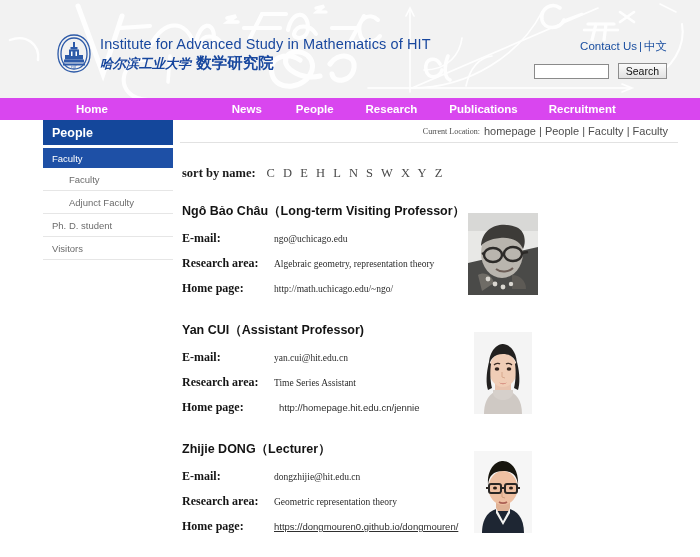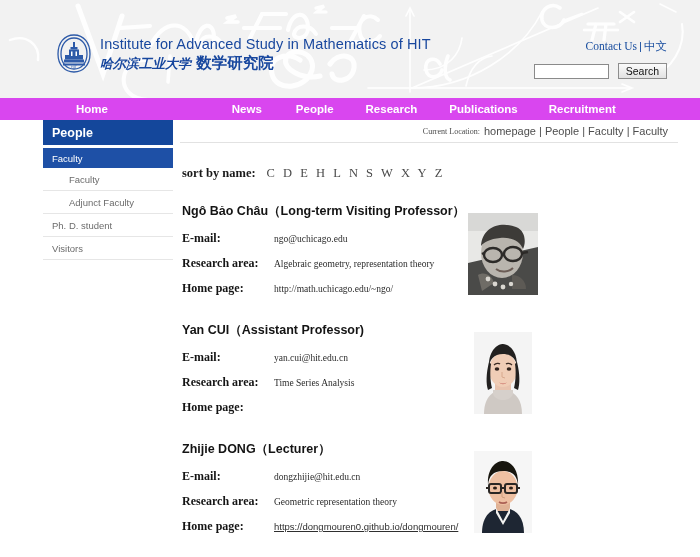--- a/index.html
+++ b/index.html
@@ -65,21 +65,20 @@
   .top-links {
     position: absolute;
     right: 33px; top: 39px;
     font-size: 11.5px;
     color: #1b4fa0;
     white-space: nowrap;
   }
   .top-links a {
     color: #1b4fa0;
     text-decoration: none;
-    font-family: Liberation Serif, serif;
   }
   .top-links .sep { color: #1b4fa0; margin: 0 2px; }
 
   .search-row {
     position: absolute;
     right: 33px; top: 63px;
     display: flex;
     align-items: center;
   }
   .search-input {
@@ -459,24 +458,25 @@
       </div>
 
       <div class="person">
         <div class="p-name">Yan CUI（Assistant Professor)</div>
         <div class="p-row">
           <span class="p-key">E-mail:</span>
           <span class="p-val">yan.cui@hit.edu.cn</span>
         </div>
         <div class="p-row">
           <span class="p-key">Research area:</span>
-          <span class="p-val">Time Series Analysis</span>
+          <span class="p-val">Time Series Assistant</span>
         </div>
         <div class="p-row">
           <span class="p-key">Home page:</span>
+          <span class="p-val sans">http://homepage.hit.edu.cn/jennie</span>
         </div>
         <div class="photo">
           <svg viewBox="0 0 70 82" width="70" height="82">
             <rect x="0" y="0" width="70" height="82" fill="#ffffff"></rect>
             <rect x="6" y="0" width="58" height="82" fill="#f4f4f4"></rect>
             <path d="M16 82 C16 64 26 58 35 58 C44 58 54 64 54 82 Z" fill="#cfc9c4"></path>
             <path d="M27 50 L43 50 L43 62 L27 62 Z" fill="#e8c3ae"></path>
             <ellipse cx="35" cy="38" rx="14" ry="17" fill="#f0cdb6"></ellipse>
             <path d="M21 36 C20 18 30 12 35 12 C40 12 50 18 49 36 C49 28 44 22 35 22 C26 22 21 28 21 36Z" fill="#22201f"></path>
             <path d="M21 30 C18 42 18 52 20 58 L24 56 C22 48 22 38 23 32Z" fill="#22201f"></path>

